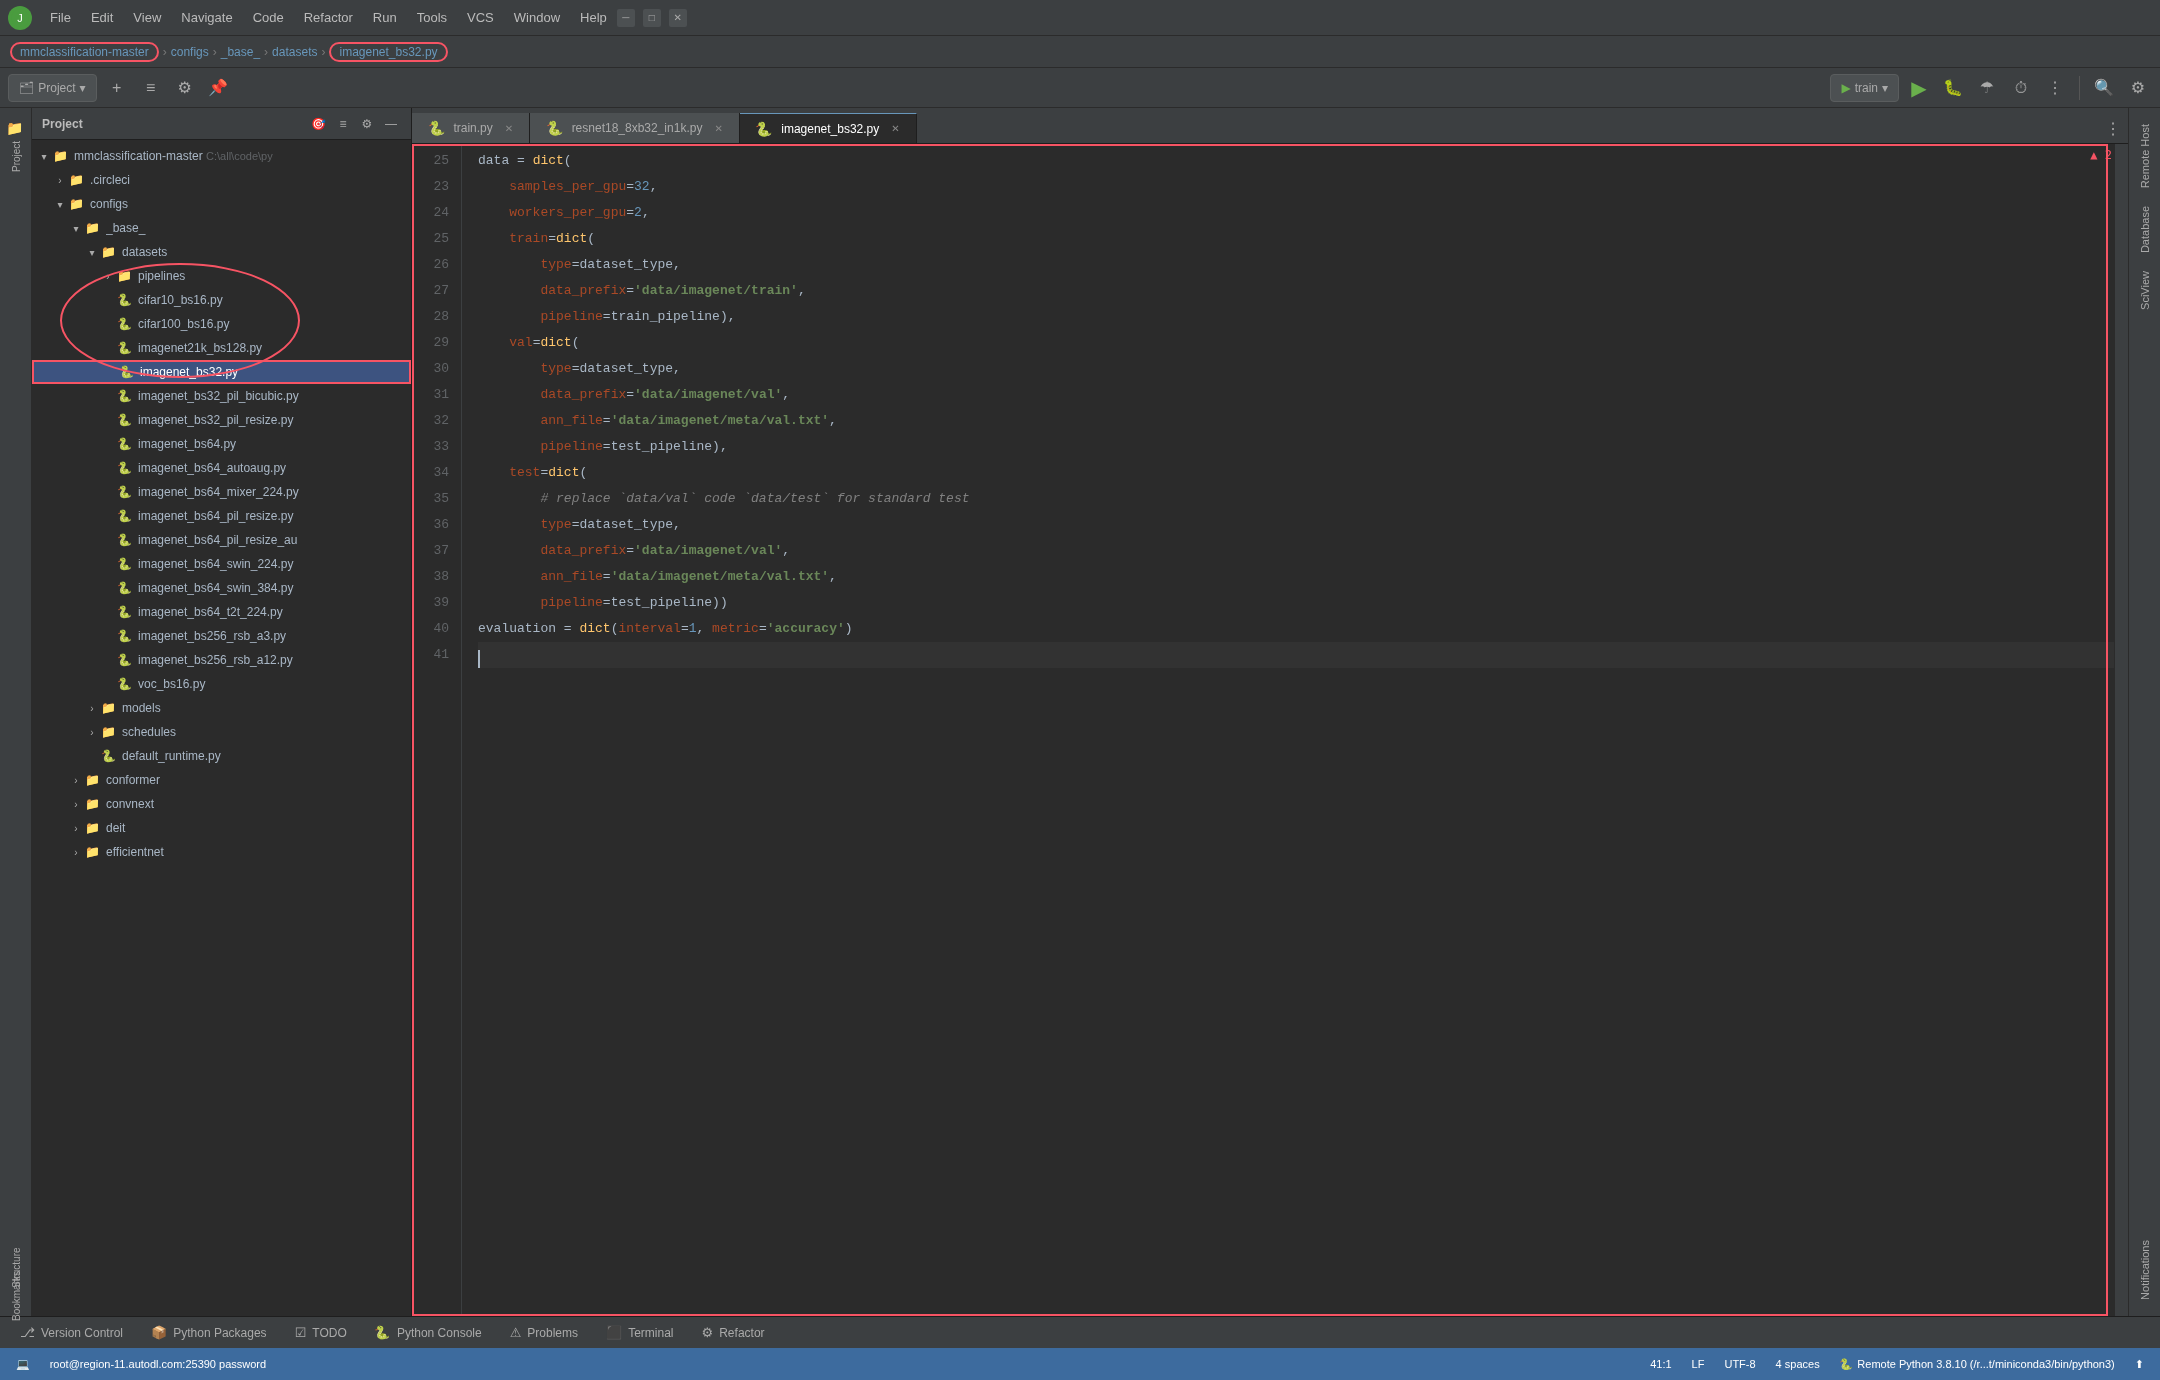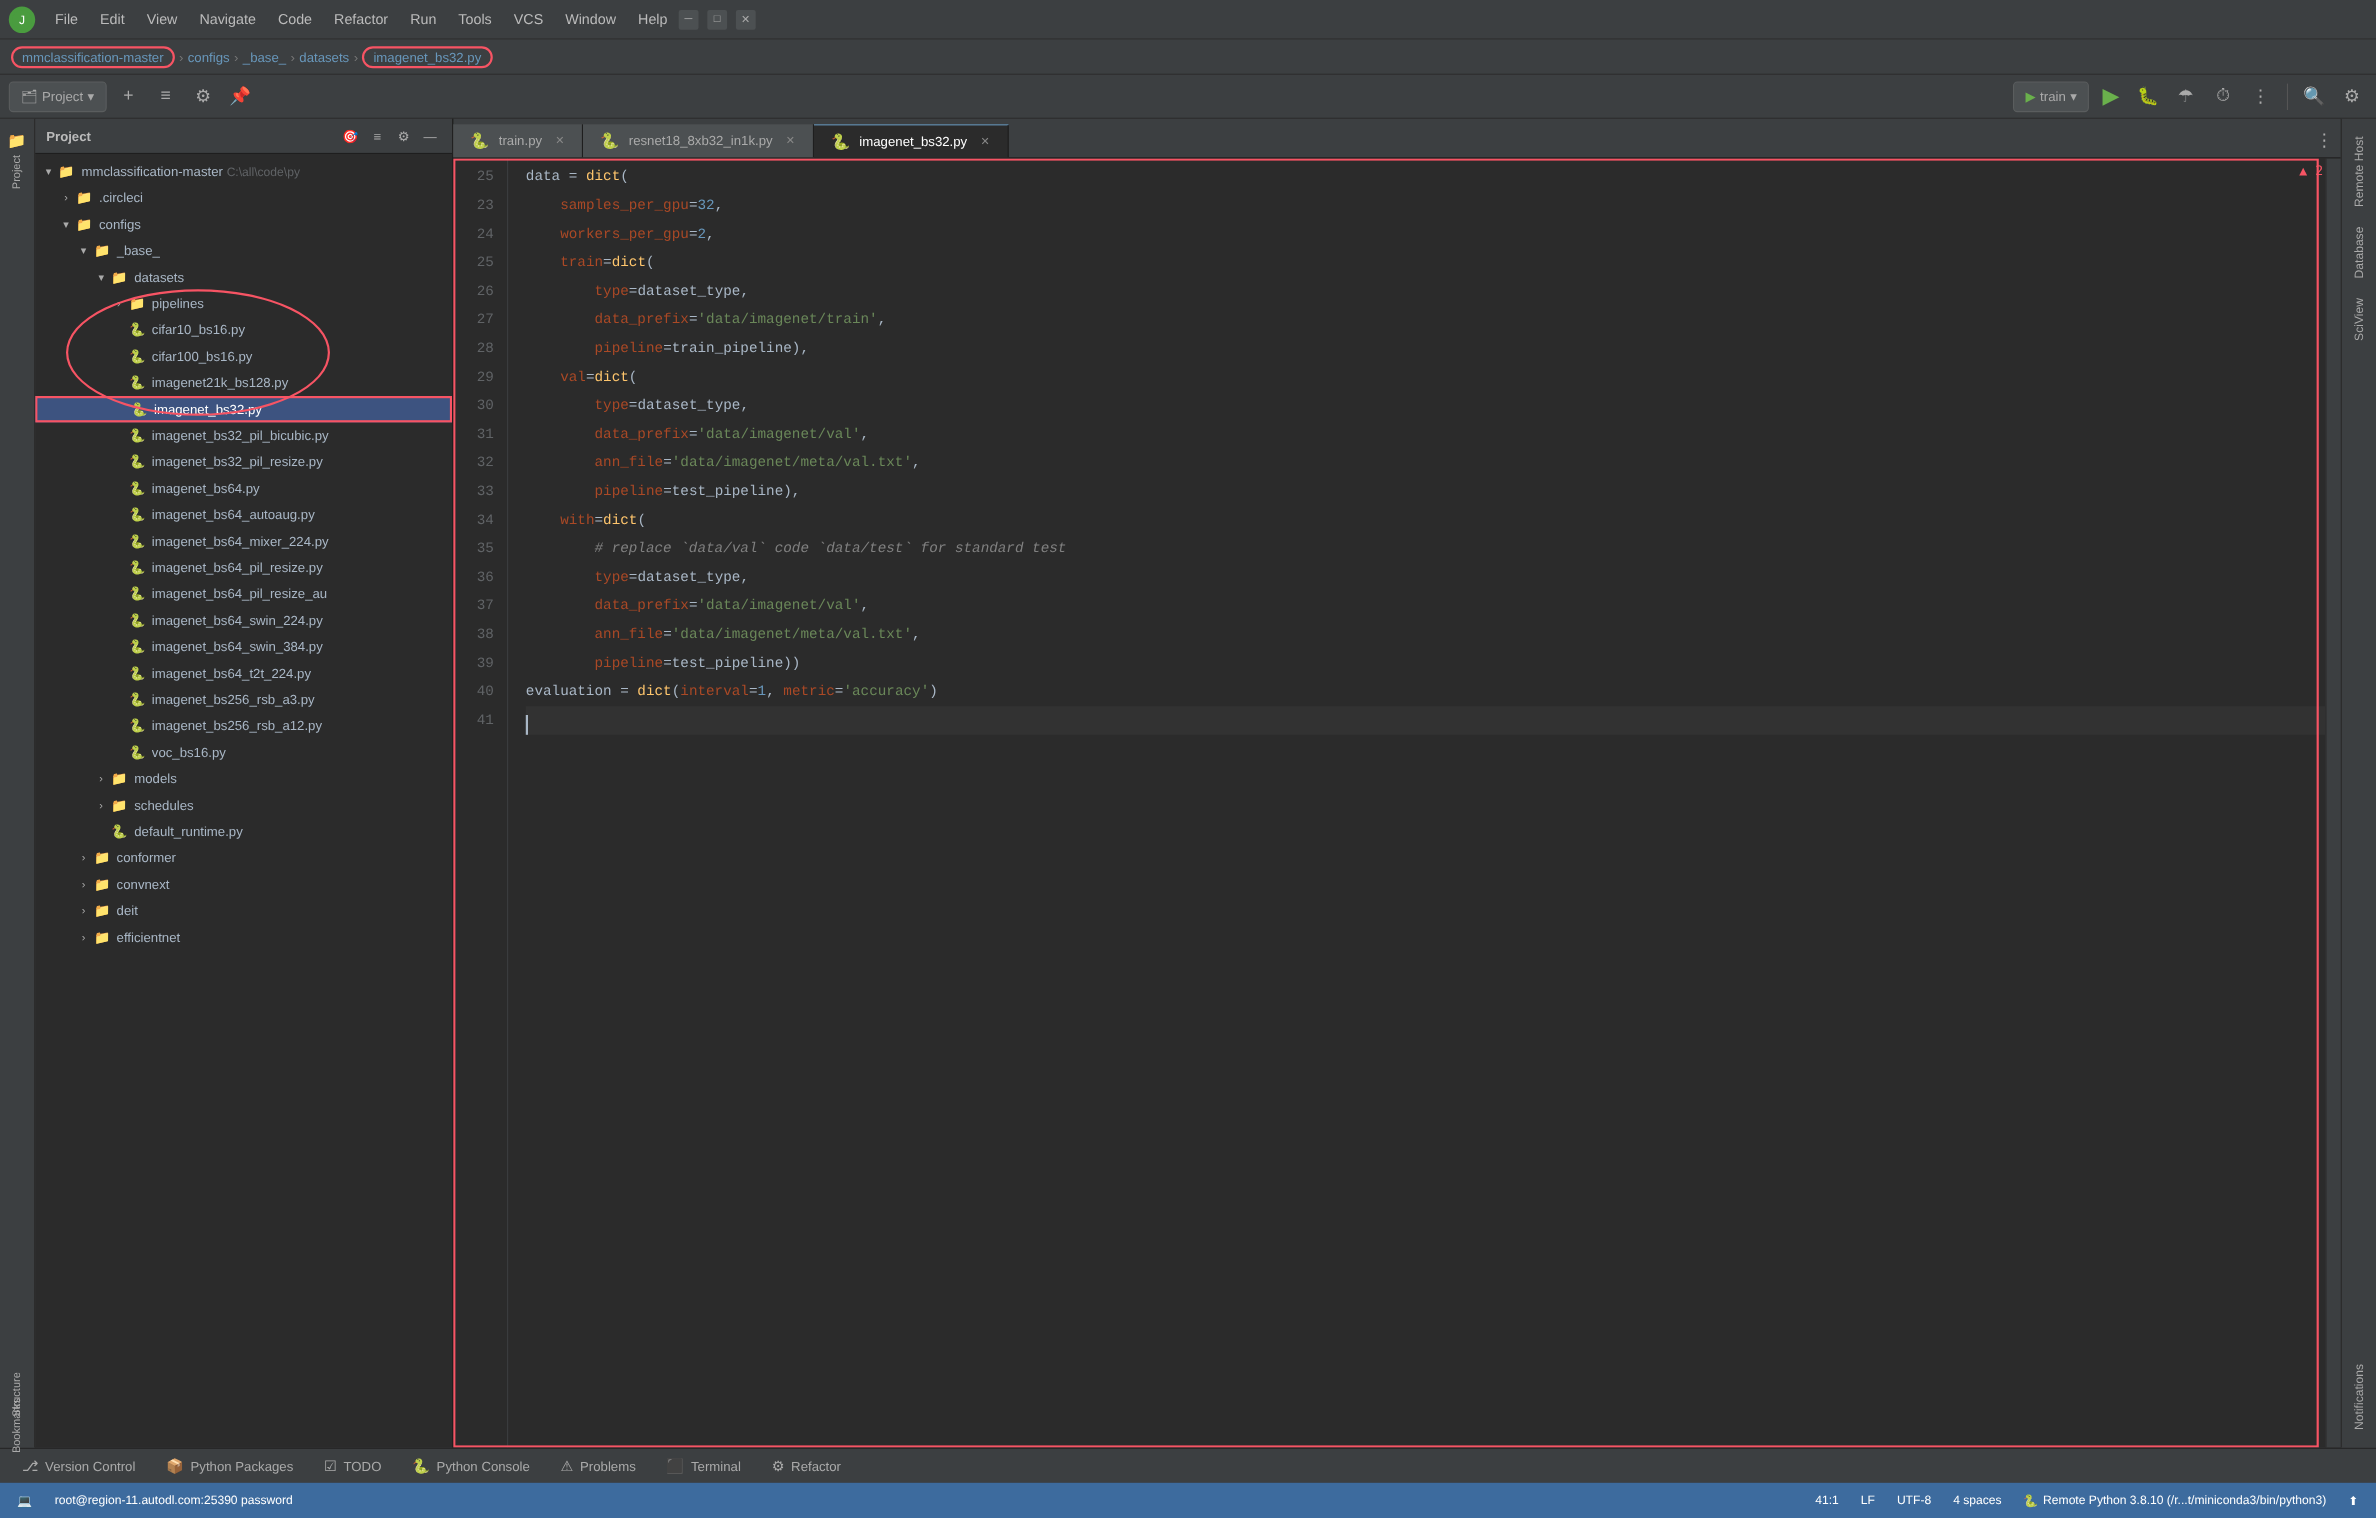--- a/index.html
+++ b/index.html
@@ -60,21 +60,21 @@
     .tab-icon { font-size: 14px; color: #6897bb; }
     .tab-more { width: 30px; height: 30px; display: flex; align-items: center; justify-content: center; color: #aaa; cursor: pointer; margin-left: auto; font-size: 16px; }
 
     
     .code-editor { flex: 1; display: flex; overflow: hidden; position: relative; }
     .line-numbers { width: 50px; background: #2b2b2b; padding: 0; text-align: right; color: #606366; font-family: 'Consolas', 'Courier New', monospace; font-size: 13px; line-height: 26px; padding-right: 12px; padding-top: 4px; flex-shrink: 0; border-right: 1px solid #3c3f41; user-select: none; }
     .code-content { flex: 1; padding: 4px 0 4px 16px; font-family: 'Consolas', 'Courier New', monospace; font-size: 13px; line-height: 26px; overflow: auto; }
     .code-line { height: 26px; white-space: pre; display: flex; align-items: flex-end; }
     .code-line.highlighted-line { background: #323232; }
     .fn { color: #ffc66d; }
-    .str { color: #6a8759; }
+    .str { color: #6a8759; font-weight: bold; }
     .num { color: #6897bb; }
     .cm { color: #808080; font-style: italic; }
     .pu { color: #a9b7c6; }
     .nm { color: #a9b7c6; }
     .param { color: #aa4926; }
 
     
     .red-border { position: absolute; top: 0; left: 0; right: 20px; bottom: 0; border: 2px solid #f75464; pointer-events: none; }
 
     
@@ -478,21 +478,21 @@
 
         <div class="code-line">
           <span class="pu">        </span><span class="param">ann_file</span><span class="pu">=</span><span class="str">'data/imagenet/meta/val.txt'</span><span class="pu">,</span>
         </div>
 
         <div class="code-line">
           <span class="pu">        </span><span class="param">pipeline</span><span class="pu">=</span><span class="nm">test_pipeline</span><span class="pu">),</span>
         </div>
 
         <div class="code-line">
-          <span class="pu">    </span><span class="param">with</span><span class="pu">=</span><span class="fn">dict</span><span class="pu">(</span>
+          <span class="pu">    </span><span class="param">test</span><span class="pu">=</span><span class="fn">dict</span><span class="pu">(</span>
         </div>
 
         <div class="code-line">
           <span class="pu">        </span><span class="cm"># replace `data/val` code `data/test` for standard test</span>
         </div>
 
         <div class="code-line">
           <span class="pu">        </span><span class="param">type</span><span class="pu">=</span><span class="nm">dataset_type</span><span class="pu">,</span>
         </div>
 

